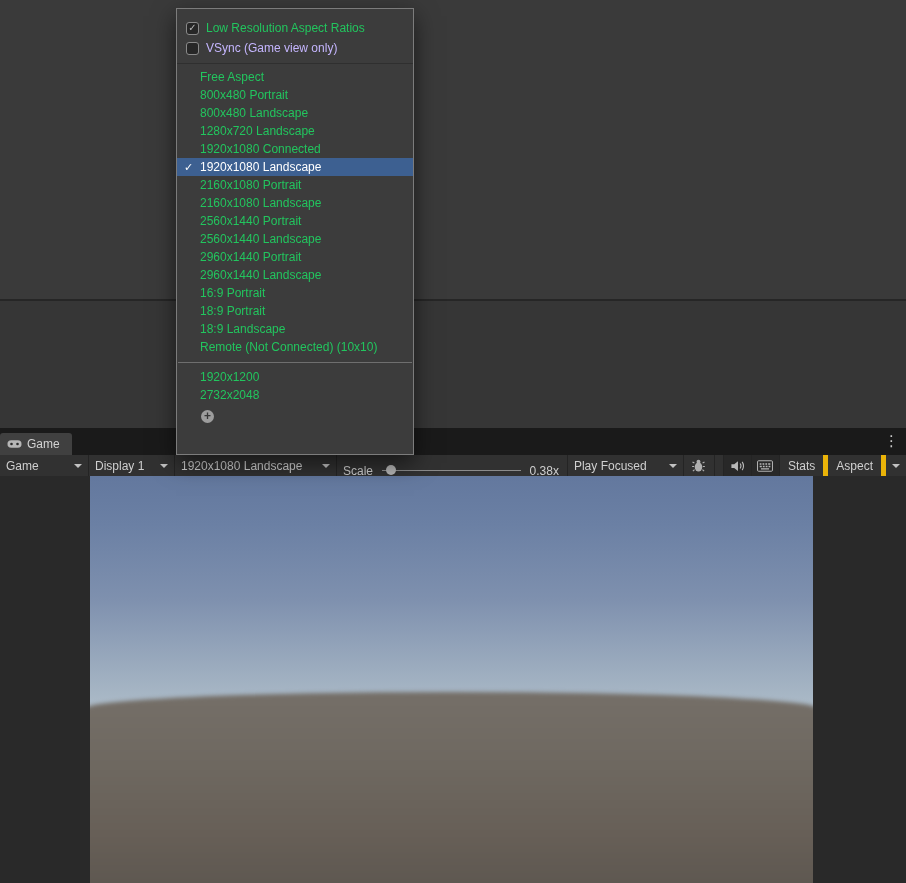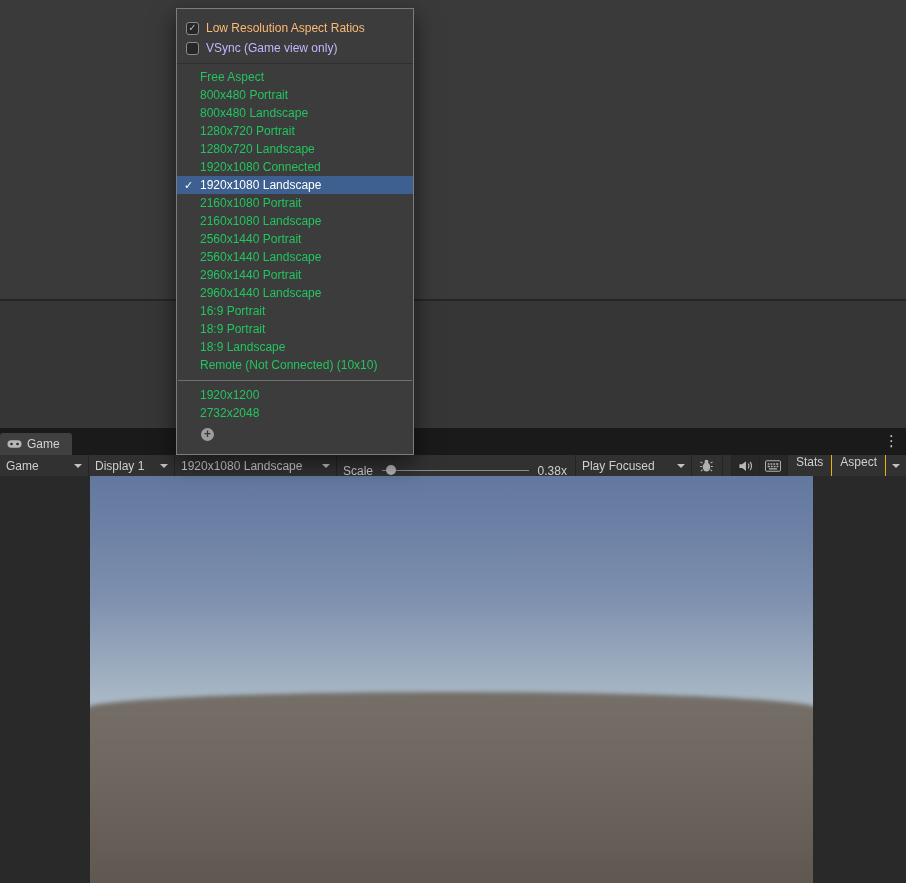--- a/index.html
+++ b/index.html
@@ -32,21 +32,21 @@
   .w-play{width:117px;border-left:1px solid #242424;}
   .scale-area{flex:1;display:flex;align-items:center;padding:4px 6px;min-width:0;margin-top:10px;}
   .slider{position:relative;flex:1;height:21px;margin:0 9px;}
   .slider .track{position:absolute;left:0;right:0;top:10px;height:1px;background:#8c8c8c;}
   .slider .knob{position:absolute;left:3%;top:5px;width:10px;height:10px;border-radius:50%;background:#b6b6b6;}
   .scale-value{flex:none;padding-right:2px;}
   .icon-btn{display:flex;align-items:center;justify-content:center;box-sizing:border-box;border-right:1px solid #242424;cursor:pointer;}
   .icon-btn.bug{width:31px;}
   .tb-gap{width:8px;border-right:1px solid #242424;}
   .icon-btn.toggled{background:#282828;width:28px;}
-  .txt-btn{display:flex;padding:0 8px;border-right:1px solid #eab308;cursor:pointer;}
+  .txt-btn{display:flex;align-items:center;padding:0 8px;border-right:5px solid #eab308;cursor:pointer;}
   .gizmos-arrow{width:20px;display:flex;align-items:center;justify-content:center;border-right:none;cursor:pointer;}
 
   
   .viewport{position:absolute;top:476px;left:0;right:0;bottom:0;background:#292929;}
   .render{position:absolute;left:90px;top:0;width:723px;height:407px;overflow:hidden;
     background:linear-gradient(to bottom,
       #63789e 0%, #6b80a4 12%, #7e90ae 30%, #9dadbf 48%,
       #bac8d0 65%, #d0dadc 78%, #dde5e5 92%, #e0e7e6 100%);}
   .ground{position:absolute;left:-6px;right:-6px;top:216px;bottom:-8px;
     border-radius:50% 50% 0 0 / 17px 17px 0 0;
@@ -55,21 +55,21 @@
 
   
   .menu-panel{position:absolute;left:176px;top:8px;width:238px;height:447px;box-sizing:border-box;
     background:#3c3c3c;border:1px solid #7c7c7c;box-shadow:0 8px 22px rgba(0,0,0,.55);
     z-index:10;font-size:12px;}
   .menu-toggles{padding-top:9px;}
   .toggle-row{height:20px;display:flex;align-items:center;gap:7px;padding-left:9px;}
   .checkbox{width:13px;height:13px;flex:none;background:#272727;border:1px solid #8a8a8a;border-radius:3px;
     display:flex;align-items:center;justify-content:center;font-size:10px;line-height:10px;color:#b5b5b5;box-sizing:border-box;}
   .toggle-label{color:#c4b5fd;}
-  .toggle-row.disabled .toggle-label{color:#fdba74;}
+  .toggle-row.disabled .toggle-label{color:#22c55e;}
   .menu-sep-dark{height:1px;background:#2f2f2f;margin-top:5px;}
   .menu-items{margin-top:4px;}
   .menu-row{height:18px;display:flex;align-items:center;color:#22c55e;cursor:default;}
   .menu-row .check{width:23px;flex:none;box-sizing:border-box;padding-left:7px;font-size:11px;line-height:18px;}
   .menu-row.selected{background:#3d6091;color:#ffffff;}
   .menu-sep-light{height:1px;background:#6f6f6f;margin:6px 1px 5px 1px;}
   .plus-row{height:18px;display:flex;align-items:center;padding-left:24px;margin-top:3px;}
   .plus-circle{width:13px;height:13px;border-radius:50%;background:#9d9d9d;color:#383838;
     font-size:12px;line-height:12px;font-weight:bold;text-align:center;}
 </style>
@@ -174,24 +174,20 @@
       <div class="menu-row">
         <span class="check"></span>
         <span>800x480 Portrait</span>
       </div>
       <div class="menu-row">
         <span class="check"></span>
         <span>800x480 Landscape</span>
       </div>
       <div class="menu-row">
         <span class="check"></span>
-        <span>1280x720 Portrait</span>
-      </div>
-      <div class="menu-row">
-        <span class="check"></span>
         <span>1280x720 Landscape</span>
       </div>
       <div class="menu-row">
         <span class="check"></span>
         <span>1920x1080 Connected</span>
       </div>
       <div class="menu-row selected">
         <span class="check">✓</span>
         <span>1920x1080 Landscape</span>
       </div>

